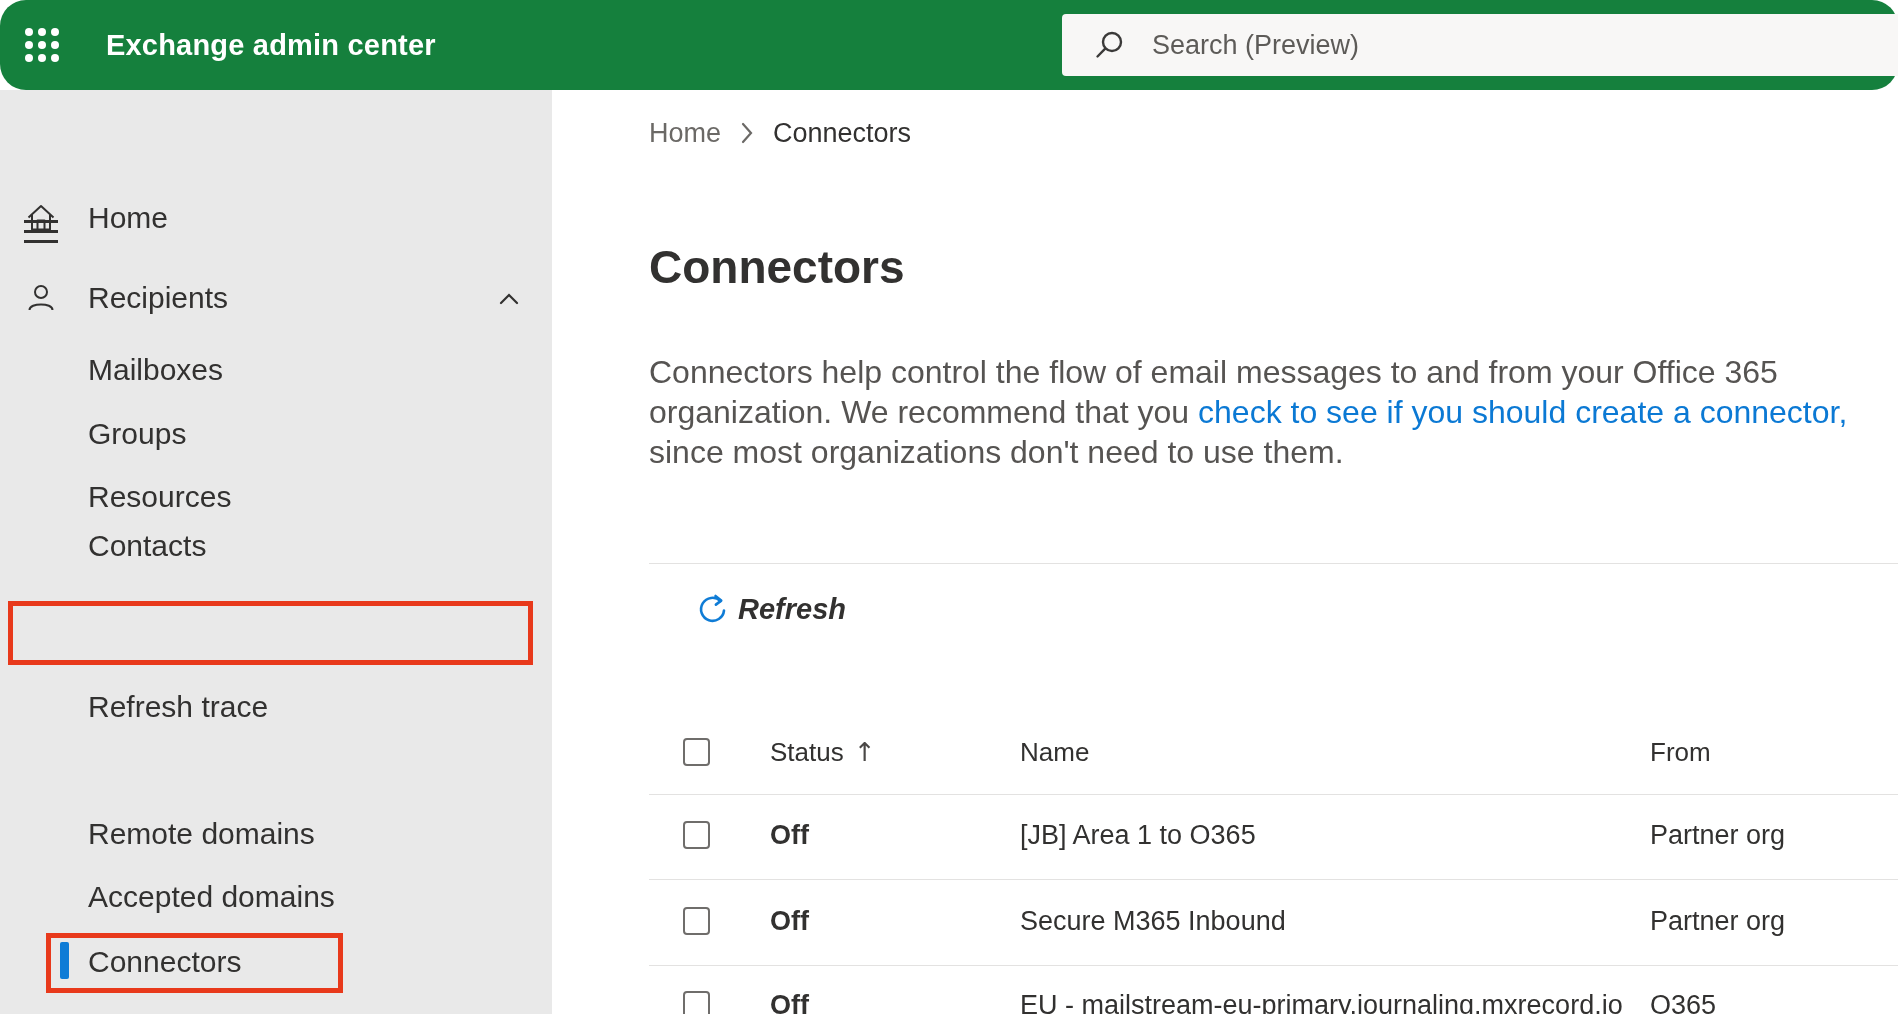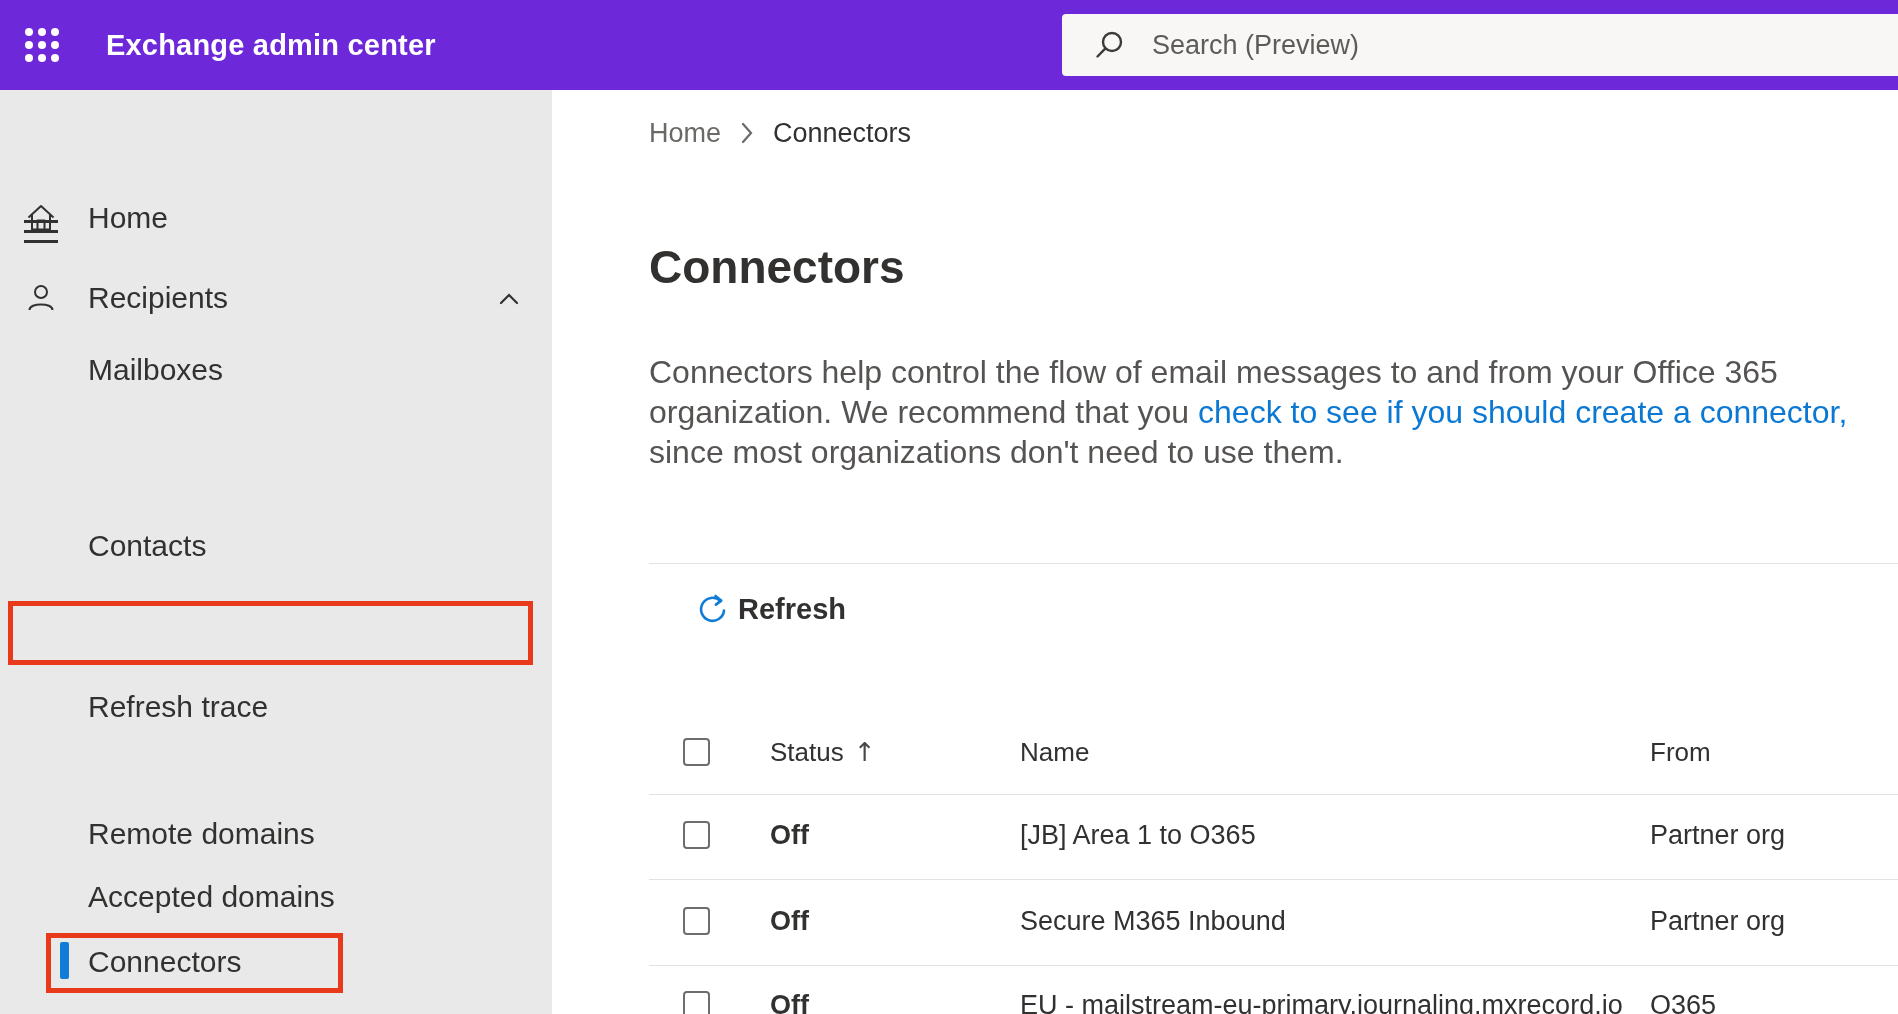--- a/index.html
+++ b/index.html
@@ -1,20 +1,20 @@
 <!DOCTYPE html>
 <html><head>
 <meta charset="utf-8">
 <style>
   * { margin:0; padding:0; box-sizing:border-box; }
   html,body { width:1898px; height:1014px; overflow:hidden; background:#fff;
               font-family:"Liberation Sans", sans-serif; }
 
   
-  #topbar { position:absolute; left:0; top:0; width:1898px; height:90px; background:#6d28d9; }
+  #topbar { position:absolute; left:0; top:0; width:1898px; height:90px; background:#15803d;border-radius:26px; }
   #waffle { position:absolute; left:24px; top:27px; width:36px; height:36px; cursor:pointer; }
   #topbar-title { position:absolute; left:106px; top:0; height:90px; line-height:90px;
                   color:#ffffff; font-size:29px; font-weight:700; letter-spacing:.2px; }
   #searchbox { position:absolute; left:1062px; top:14px; right:-6px; height:62px;
                background:#f8f7f6; border-radius:4px; display:flex; align-items:center; }
   #searchbox svg { margin-left:32px; }
   #search-placeholder { margin-left:26px; color:#5d5b58; font-size:27px; }
 
   
   #sidebar { position:absolute; left:0; top:90px; width:552px; height:924px; background:#e9e9e9; }
@@ -43,21 +43,21 @@
                line-height:40px; color:#565452; }
   #page-desc a { color:#0b79d4; text-decoration:none; cursor:pointer; }
 
   .h-divider { position:absolute; left:97px; right:0; height:1px; background:#e3e2e1; }
 
   #toolbar { position:absolute; left:108px; top:496px; height:46px; display:flex;
              align-items:center; }
   .tool-btn { display:flex; align-items:center; cursor:pointer; }
   .tool-btn .lbl { font-size:29px; font-weight:700; color:#323130; }
   #add-btn svg { margin-right:12px; }
-  #refresh-btn { margin-left:36px; }
+  #refresh-btn { margin-left:36px;font-style:italic; }
   #refresh-btn svg { margin-right:10px; }
 
   .checkbox { position:absolute; left:131px; width:27px; height:28px; background:#fff;
               border:2px solid #6f6d6b; border-radius:4px; cursor:pointer; }
   .th { position:absolute; font-size:26px; color:#323130; white-space:nowrap; }
   .td { position:absolute; font-size:27px; color:#323130; white-space:nowrap; }
   .td.status { font-weight:700; }
   .col-status { left:218px; }
   .col-name   { left:468px; }
   .col-from   { left:1098px; }
@@ -121,20 +121,26 @@
     <span class="nav-chevron">
       <svg width="30" height="30" viewBox="0 0 30 30" fill="none" stroke="#323130" stroke-width="2.2" stroke-linecap="round">
         <path d="M7 19 L15 11 L23 19"></path>
       </svg>
     </span>
   </div>
 
   <div class="nav-item" style="top:252px">
     <span class="nav-label">Mailboxes</span>
   </div>
+  <div class="nav-item" style="top:316px">
+    <span class="nav-label">Groups</span>
+  </div>
+  <div class="nav-item" style="top:379px">
+    <span class="nav-label">Resources</span>
+  </div>
   <div class="nav-item" style="top:428px">
     <span class="nav-label">Contacts</span>
   </div>
 
 
   <div class="nav-item" style="top:589px">
     <span class="nav-label">Refresh trace</span>
   </div>
   <div class="nav-item" style="top:716px">
     <span class="nav-label">Remote domains</span>

